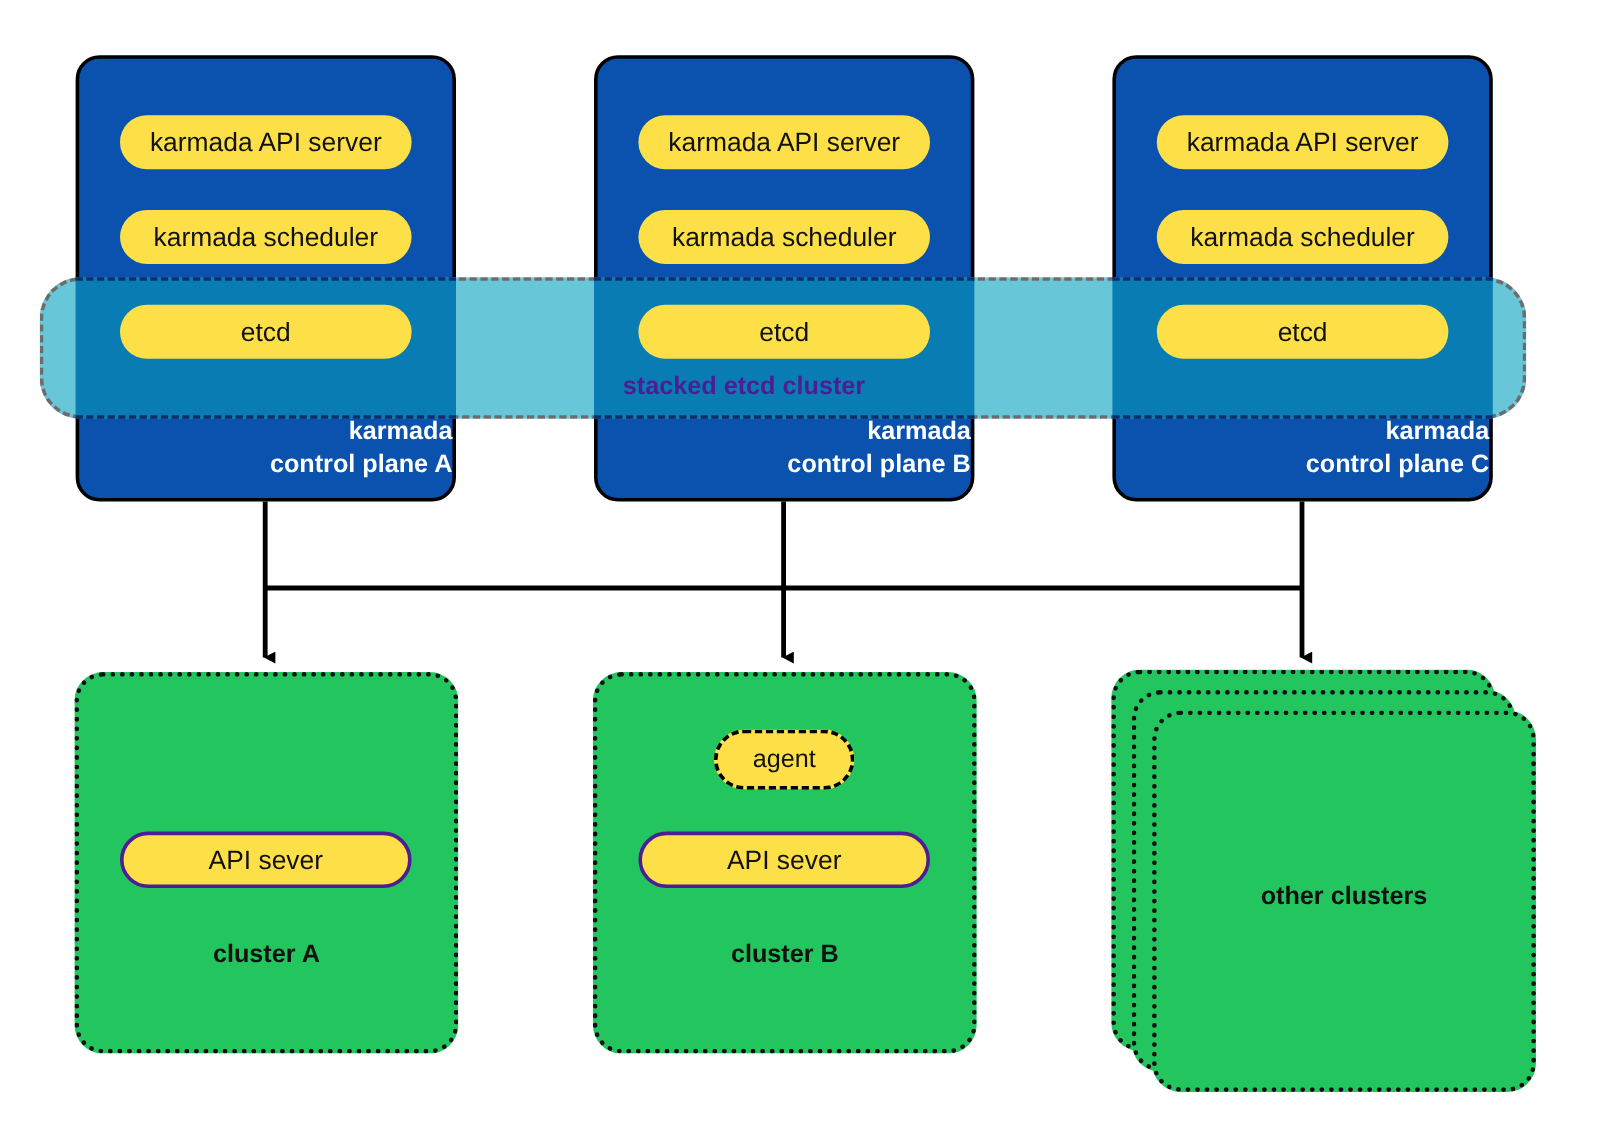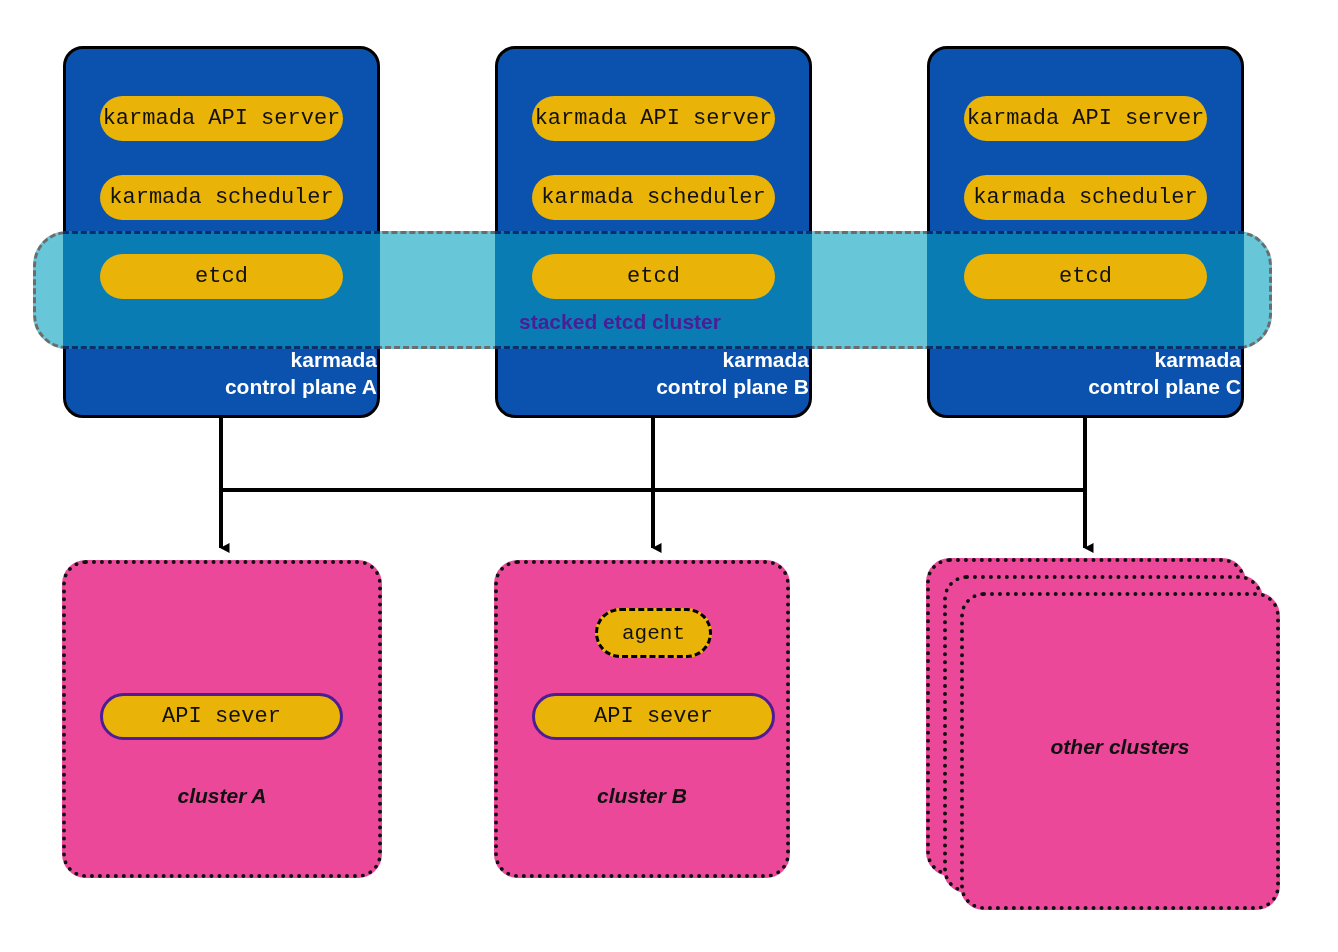--- a/index.html
+++ b/index.html
@@ -45,29 +45,28 @@
     font-weight: bold;
     font-size: 21px;
     line-height: 1.28;
     white-space: pre-line;
   }
 
   
   .pill {
     position: absolute;
     box-sizing: border-box;
-    background: #eab308;
+    background: #fde047;
     border-radius: 999px;
     display: flex;
     align-items: center;
     justify-content: center;
     color: #111111;
     font-size: 22px;
     z-index: 6;
-    font-family: Liberation Mono, monospace;
   }
   .pill.bordered {
     border: 3px solid #4c1d95;
   }
   .pill.dashed {
     border: 3px dashed #000000;
   }
 
   
   #band {
@@ -92,25 +91,24 @@
     font-weight: bold;
     font-size: 21px;
     white-space: nowrap;
     z-index: 7;
   }
 
   
   .cluster {
     position: absolute;
     box-sizing: border-box;
-    background: #ec4899;
+    background: #22c55e;
     border: 4px dotted #111111;
     border-radius: 24px;
     z-index: 2;
-    font-style: italic;
   }
   .cluster-ghost {
     z-index: 1;
   }
   .cluster-label {
     position: absolute;
     left: 0;
     right: 0;
     text-align: center;
     color: #111111;
@@ -182,21 +180,21 @@
 
   <div class="pill" style="left:100px; top:254px; width:243px; height:45px;">etcd</div>
   <div class="pill" style="left:532px; top:254px; width:243px; height:45px;">etcd</div>
   <div class="pill" style="left:964px; top:254px; width:243px; height:45px;">etcd</div>
 
   <div class="cluster" style="left:62px; top:560px; width:320px; height:318px;">
     <div class="cluster-label" style="bottom:66px;">cluster A</div>
   </div>
   <div class="pill bordered" style="left:100px; top:693px; width:243px; height:47px;">API sever</div>
 
-  <div class="cluster" style="left:494px; top:560px; width:296px; height:318px;">
+  <div class="cluster" style="left:494px; top:560px; width:320px; height:318px;">
     <div class="cluster-label" style="bottom:66px;">cluster B</div>
   </div>
   <div class="pill dashed" style="left:595px; top:608px; width:117px; height:50px; font-size:21px;">agent</div>
   <div class="pill bordered" style="left:532px; top:693px; width:243px; height:47px;">API sever</div>
 
   <div class="cluster cluster-ghost" style="left:926px; top:558px; width:320px; height:318px;"></div>
   <div class="cluster cluster-ghost" style="left:943px; top:575px; width:320px; height:318px;"></div>
   <div class="cluster" style="left:960px; top:592px; width:320px; height:318px;">
     <div class="cluster-label" style="top:139px;">other clusters</div>
   </div>

